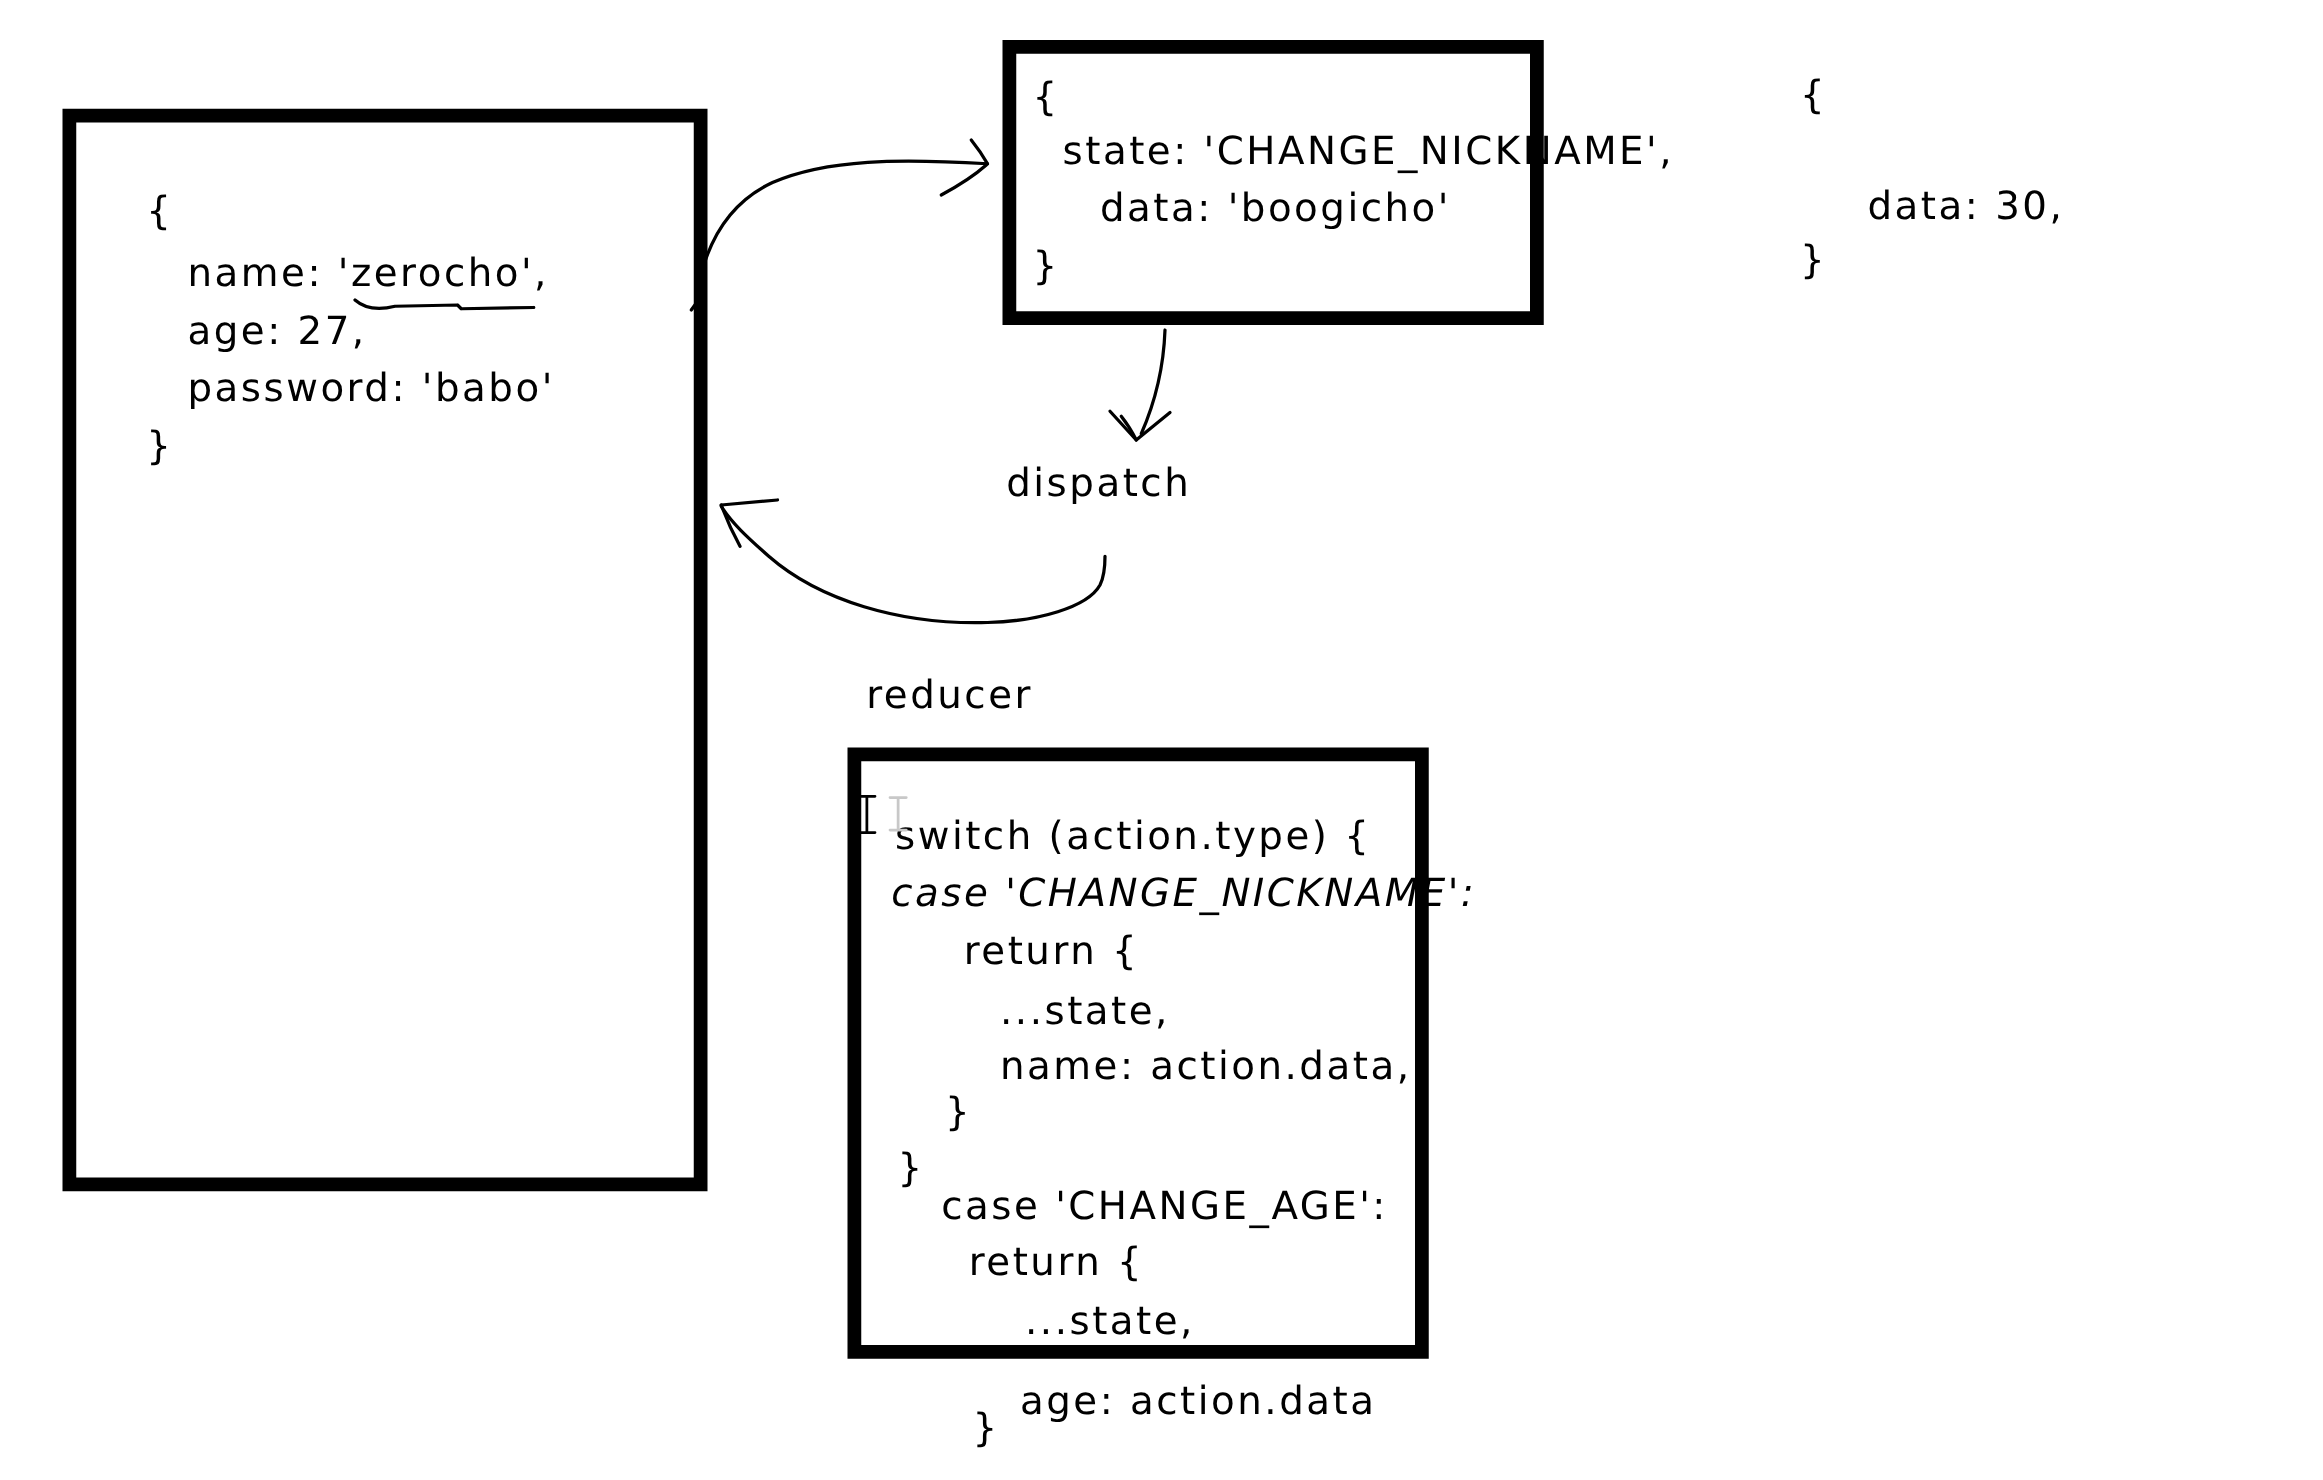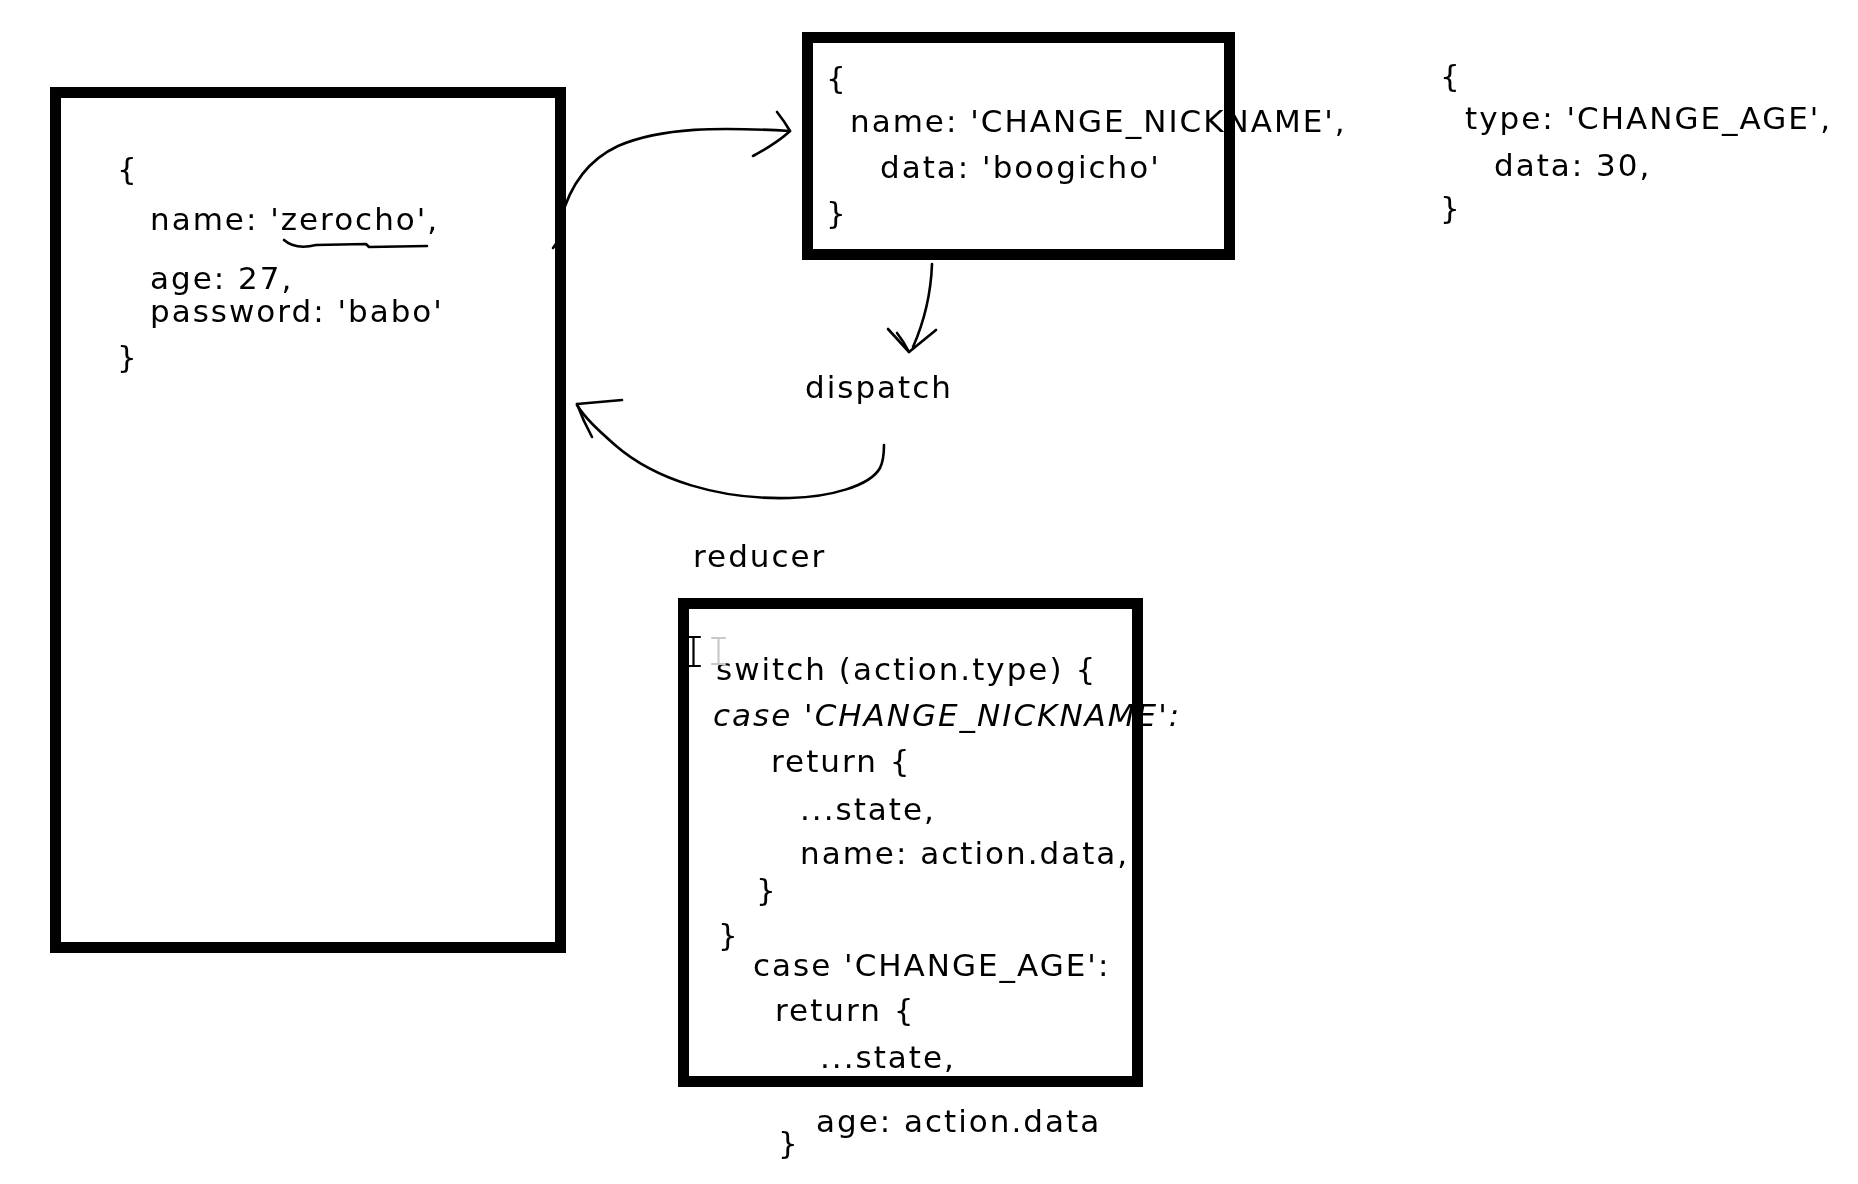--- a/index.html
+++ b/index.html
@@ -40,31 +40,30 @@
 <body>
 
 <div class="canvas">
 
   <div class="box" style="left:50px; top:87px; width:516px; height:866px;"></div>
   <div class="box" style="left:802px; top:32px; width:433px; height:228px;"></div>
   <div class="box" style="left:678px; top:598px; width:465px; height:489px;"></div>
 
   <div class="t" style="left:117px; top:153px;">{</div>
   <div class="t" style="left:150px; top:203px;">name: 'zerocho',</div>
-  <div class="t" style="left:150px; top:249px;margin-top:13px;">age: 27,</div>
+  <div class="t" style="left:150px; top:249px;">age: 27,</div>
   <div class="t" style="left:150px; top:295px;text-align:center;">password: 'babo'</div>
   <div class="t" style="left:117px; top:341px;">}</div>
 
   <div class="t" style="left:826px; top:62px;">{</div>
-  <div class="t" style="left:850px; top:105px;">name: 'CHANGE_NICKNAME',</div>
+  <div class="t" style="left:850px; top:105px;">state: 'CHANGE_NICKNAME',</div>
   <div class="t" style="left:880px; top:151px;">data: 'boogicho'</div>
   <div class="t" style="left:826px; top:197px;">}</div>
 
   <div class="t" style="left:1440px; top:60px;">{</div>
-  <div class="t" style="left:1465px; top:102px;">type: 'CHANGE_AGE',</div>
   <div class="t" style="left:1465px; top:149px;margin-left:29px;">data: 30,</div>
   <div class="t" style="left:1440px; top:192px;">}</div>
 
   <div class="t" style="left:805px; top:371px;">dispatch</div>
   <div class="t" style="left:693px; top:540px;">reducer</div>
 
   <div class="t" style="left:716px; top:653px;">switch (action.type) {</div>
   <div class="t" style="left:713px; top:699px;font-style:italic;">case 'CHANGE_NICKNAME':</div>
   <div class="t" style="left:771px; top:745px;">return {</div>
   <div class="t" style="left:800px; top:793px;">...state,</div>

